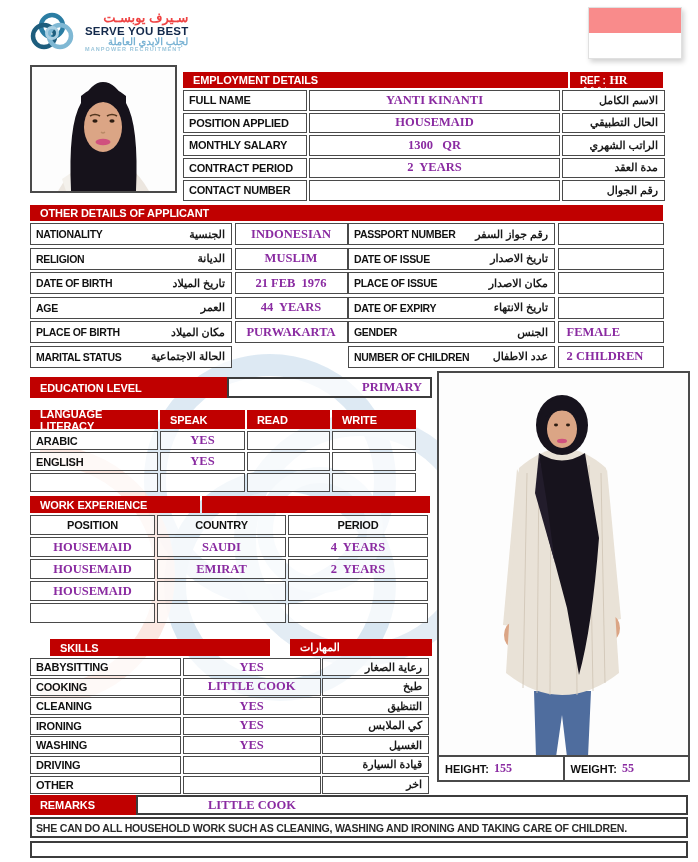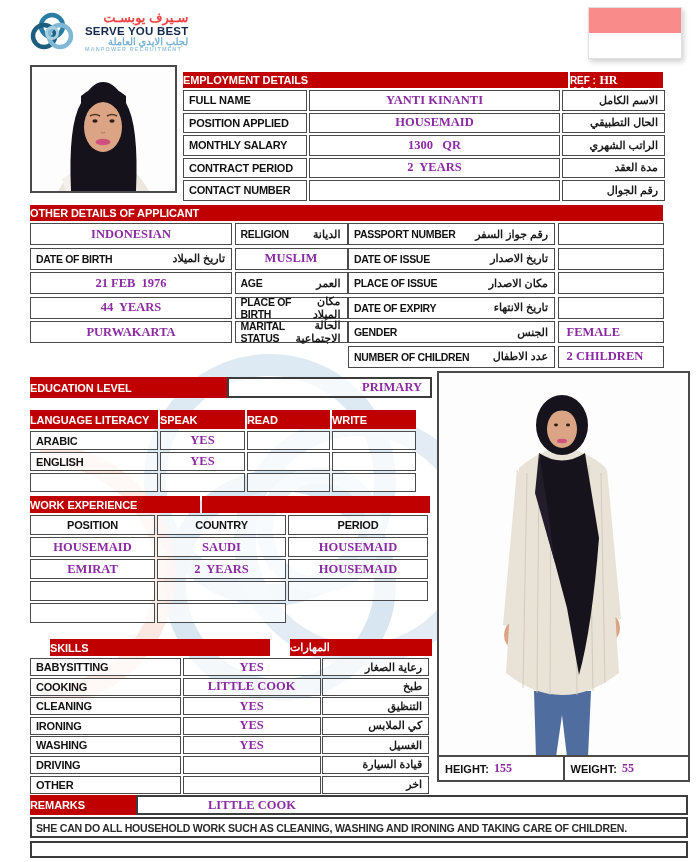--- a/index.html
+++ b/index.html
@@ -8,21 +8,21 @@
   .abs{position:absolute;}
   .z{z-index:2;}
   
   .cell{background:rgba(255,255,255,.72);border:1px solid #4a4a4a;display:flex;align-items:center;box-sizing:border-box;}
   .lbl{font-weight:bold;font-size:11px;color:#111;padding:0 5px;letter-spacing:-0.2px;}
   .lblsm{font-weight:bold;font-size:10.5px;color:#111;letter-spacing:-0.3px;}
   .val{font-family:"Liberation Serif",serif;font-weight:bold;font-size:12.5px;color:#8a2ba1;
        justify-content:center;white-space:pre;}
   .ar{direction:rtl;font-size:11px;font-weight:bold;color:#1a1a1a;justify-content:flex-start;padding:0 6px;}
   .red{background:#c00000;color:#fff;font-weight:bold;font-size:11px;display:flex;align-items:center;
-       padding:0 0;box-sizing:border-box;letter-spacing:-0.1px;}
+       padding:0 10px;box-sizing:border-box;letter-spacing:-0.1px;}
   .grid{display:grid;gap:2px;background:transparent;}
   .between{justify-content:space-between;}
   .frame{border:2px solid #4a4a4a;background:#fff;box-sizing:border-box;}
   .hw-lbl{font-weight:bold;font-size:11px;color:#111;}
   .hw-val{font-family:"Liberation Serif",serif;font-weight:bold;font-size:12px;color:#8a2ba1;margin-left:5px;}
   .wavy{text-decoration:underline wavy;text-decoration-thickness:1px;text-underline-offset:2px;font-size:10px;}
   .refv{font-family:"Liberation Serif",serif;font-size:12px;margin-left:4px;}
   
   .logo-txt div{line-height:1.05;}
   .lg-ar1{color:#ef4444;font-size:13px;font-weight:bold;direction:rtl;}
@@ -108,30 +108,34 @@
       <div class="cell ar">مدة العقد</div>
       <div class="cell lbl">CONTACT NUMBER</div>
       <div class="cell val"></div>
       <div class="cell ar">رقم الجوال</div>
     </div>
   </div>
 
   <div class="abs z red" style="left:30px;top:205px;width:633px;height:16px;">OTHER DETAILS OF APPLICANT</div>
 
   <div class="abs z grid" style="left:30px;top:223px;grid-template-columns:202px 113px;grid-auto-rows:22px;gap:2.5px;">
+    <div class="cell between">
+        <span class="lblsm" style="padding-left:5px;">NATIONALITY</span>
+        <span class="ar">الجنسية</span>
+      </div>
     <div class="cell val">INDONESIAN</div>
     <div class="cell between">
         <span class="lblsm" style="padding-left:5px;">RELIGION</span>
         <span class="ar">الديانة</span>
       </div>
+    <div class="cell val">MUSLIM</div>
     <div class="cell between">
         <span class="lblsm" style="padding-left:5px;">DATE OF BIRTH</span>
         <span class="ar">تاريخ الميلاد</span>
       </div>
-    <div class="cell val">MUSLIM</div>
     <div class="cell val">21 FEB  1976</div>
     <div class="cell between">
         <span class="lblsm" style="padding-left:5px;">AGE</span>
         <span class="ar">العمر</span>
       </div>
     <div class="cell val">44  YEARS</div>
     <div class="cell between">
         <span class="lblsm" style="padding-left:5px;">PLACE OF BIRTH</span>
         <span class="ar">مكان الميلاد</span>
       </div>
@@ -244,20 +248,21 @@
     <div style="display:flex;gap:2px;">
       <div class="red" style="width:170px;height:17px;">WORK EXPERIENCE</div>
       <div class="red" style="flex:1;height:17px;"></div>
     </div>
     <div class="grid" style="margin-top:2px;grid-template-columns:125px 129px 140px;grid-auto-rows:20px;gap:2px;">
       <div class="cell lbl" style="justify-content:center;">POSITION</div>
       <div class="cell lbl" style="justify-content:center;">COUNTRY</div>
       <div class="cell lbl" style="justify-content:center;">PERIOD</div>
       <div class="cell val">HOUSEMAID</div>
       <div class="cell val">SAUDI</div>
+      <div class="cell val">4  YEARS</div>
       <div class="cell val">HOUSEMAID</div>
       <div class="cell val">EMIRAT</div>
       <div class="cell val">2  YEARS</div>
       <div class="cell val">HOUSEMAID</div>
       <div class="cell val"></div>
       <div class="cell val"></div>
       <div class="cell val"></div>
       <div class="cell val"></div>
       <div class="cell val"></div>
     </div>

